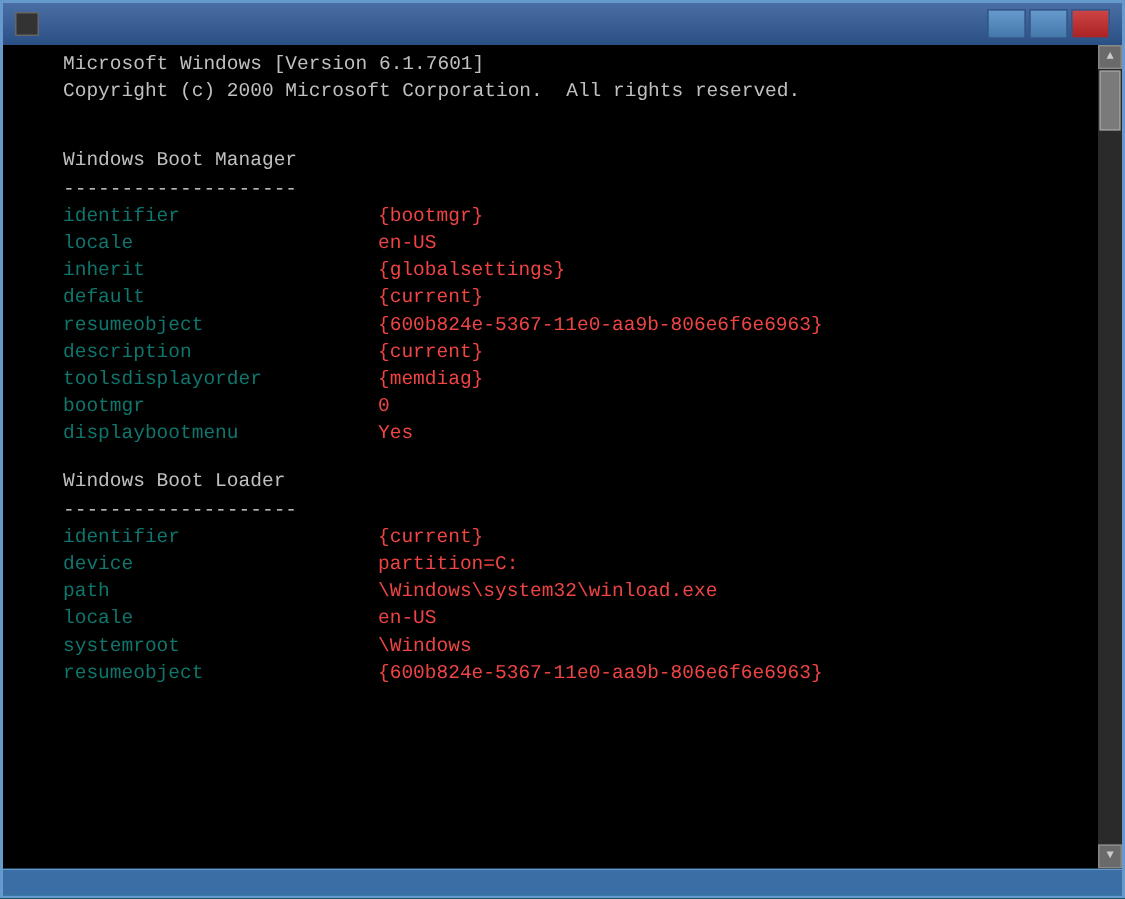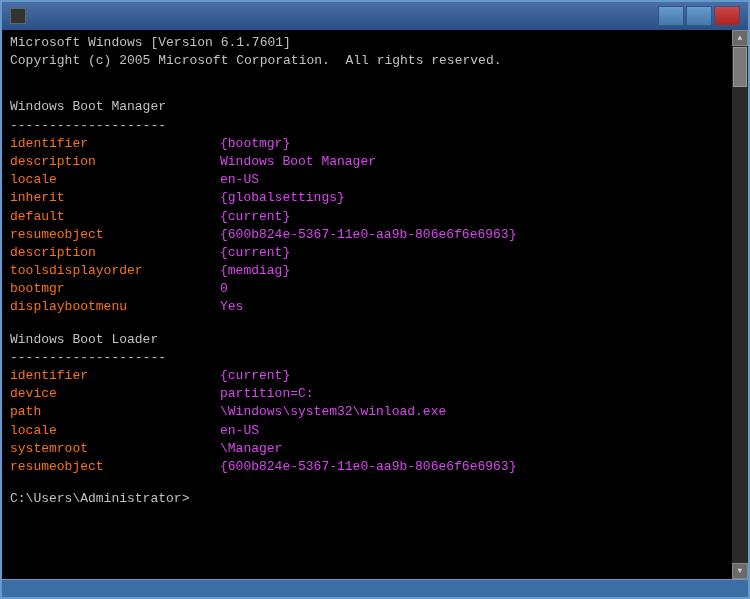--- a/index.html
+++ b/index.html
@@ -128,38 +128,39 @@
       margin: 1px;
       border: 1px solid #999;
     }
 
     .console-content {
       padding-right: 18px;
     }
 
     .line {
       white-space: pre;
+      margin-left: 32px;
     }
 
     .section-title {
       color: #c0c0c0;
     }
 
     .divider {
       color: #c0c0c0;
     }
 
     .key-col {
       display: inline-block;
       width: 210px;
-      color: #f97316;
+      color: #0f766e;
     }
 
     .val-col {
-      color: #d946ef;
+      color: #ef4444;
     }
 
     .blank-line {
       height: 14px;
     }
 
     .status-bar {
       background: #3a6ea5;
       height: 18px;
       flex-shrink: 0;
@@ -178,46 +179,44 @@
     <div class="title-bar-buttons">
       <div class="title-btn"></div>
       <div class="title-btn"></div>
       <div class="title-btn close"></div>
     </div>
   </div>
 
   <div class="console-body">
     <div class="console-content" id="console-content">
     <div class="line">Microsoft Windows [Version 6.1.7601]</div>
-        <div class="line">Copyright (c) 2005 Microsoft Corporation.  All rights reserved.</div>
+        <div class="line">Copyright (c) 2000 Microsoft Corporation.  All rights reserved.</div>
         <div class="blank-line"></div>
         <div class="blank-line"></div>
         <div class="line section-title">Windows Boot Manager</div>
         <div class="line divider">--------------------</div>
         <div class="line"><span class="key-col">identifier</span><span class="val-col">{bootmgr}</span></div>
-        <div class="line"><span class="key-col">description</span><span class="val-col">Windows Boot Manager</span></div>
         <div class="line"><span class="key-col">locale</span><span class="val-col">en-US</span></div>
         <div class="line"><span class="key-col">inherit</span><span class="val-col">{globalsettings}</span></div>
         <div class="line"><span class="key-col">default</span><span class="val-col">{current}</span></div>
         <div class="line"><span class="key-col">resumeobject</span><span class="val-col">{600b824e-5367-11e0-aa9b-806e6f6e6963}</span></div>
         <div class="line"><span class="key-col">description</span><span class="val-col">{current}</span></div>
         <div class="line"><span class="key-col">toolsdisplayorder</span><span class="val-col">{memdiag}</span></div>
         <div class="line"><span class="key-col">bootmgr</span><span class="val-col">0</span></div>
         <div class="line"><span class="key-col">displaybootmenu</span><span class="val-col">Yes</span></div>
         <div class="blank-line"></div>
         <div class="line section-title">Windows Boot Loader</div>
         <div class="line divider">--------------------</div>
         <div class="line"><span class="key-col">identifier</span><span class="val-col">{current}</span></div>
         <div class="line"><span class="key-col">device</span><span class="val-col">partition=C:</span></div>
         <div class="line"><span class="key-col">path</span><span class="val-col">\Windows\system32\winload.exe</span></div>
         <div class="line"><span class="key-col">locale</span><span class="val-col">en-US</span></div>
-        <div class="line"><span class="key-col">systemroot</span><span class="val-col">\Manager</span></div>
+        <div class="line"><span class="key-col">systemroot</span><span class="val-col">\Windows</span></div>
         <div class="line"><span class="key-col">resumeobject</span><span class="val-col">{600b824e-5367-11e0-aa9b-806e6f6e6963}</span></div>
         <div class="blank-line"></div>
-        <div class="line">C:\Users\Administrator&gt;</div>
       </div>
     <div class="scrollbar">
       <div class="scroll-btn">▲</div>
       <div class="scroll-track">
         <div class="scroll-thumb"></div>
       </div>
       <div class="scroll-btn">▼</div>
     </div>
   </div>
 

